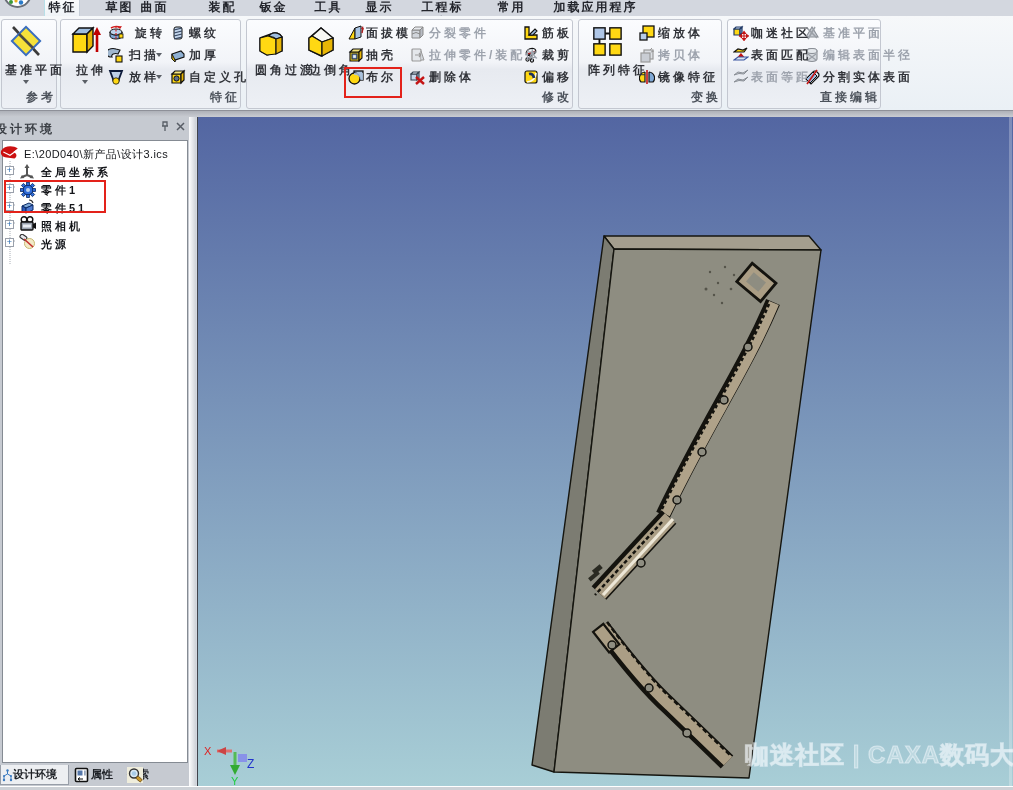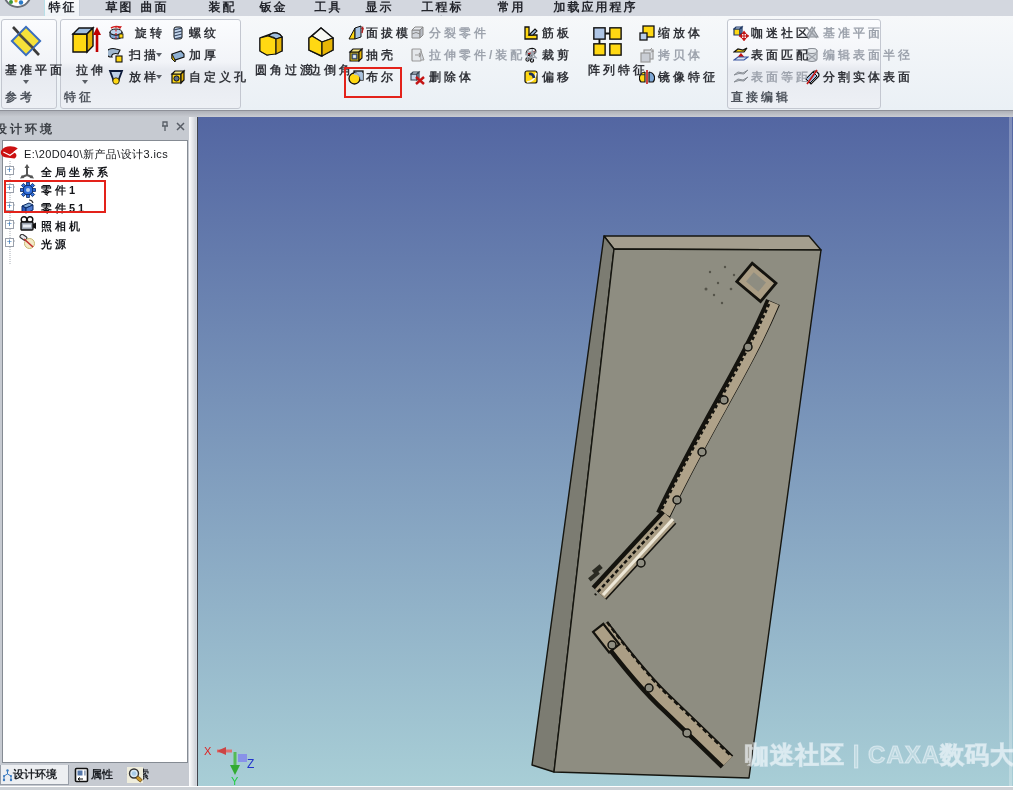--- a/index.html
+++ b/index.html
@@ -2,21 +2,21 @@
 <html><head><meta charset="utf-8"><style>
 *{margin:0;padding:0;box-sizing:border-box}
 html,body{width:1013px;height:790px;overflow:hidden;font-family:"Liberation Sans",sans-serif;background:#D3D7DF;position:relative}
 .abs{position:absolute}
 #tabrow{position:absolute;left:0;top:0;width:1013px;height:16px;background:#D3D7DF}
 .tab{font-weight:bold;position:absolute;top:0;height:16px;line-height:15px;font-size:12px;color:#23252c;text-align:center;letter-spacing:2px;text-indent:2px}
 #seltab{position:absolute;left:44px;top:0;width:36px;height:16px;background:linear-gradient(#FAFCFD,#EFF3F7);border-left:1px solid #b7e0e8;border-right:1px solid #c6ced8}
 #appbtn{position:absolute;left:3px;top:-22px;width:29px;height:30px;background:#fff;border:2px solid #6a6f78;border-radius:50%}
 #ribbon{position:absolute;left:0;top:16px;width:1013px;height:94px;background:linear-gradient(#F6F8FA,#EAF0F5)}
 .grp{position:absolute;top:3px;height:90px;background:linear-gradient(180deg,#FBFCFE 0%,#F2F4F8 48%,#E7EAF0 56%,#EDF0F5 100%);border:1px solid #C3C7D0;border-radius:3px}
-.glabel{font-weight:bold;position:absolute;bottom:2px;font-size:12px;color:#4C525B;width:100%;text-align:left;letter-spacing:3px;text-indent:3px}
+.glabel{font-weight:bold;position:absolute;bottom:2px;font-size:12px;color:#4C525B;width:100%;text-align:right;letter-spacing:3px;text-indent:3px}
 .bigtxt{font-weight:bold;position:absolute;font-size:12px;color:#32343A;text-align:center;white-space:nowrap;letter-spacing:3px;text-indent:3px}
 .st{font-weight:bold;position:absolute;font-size:12px;color:#32343A;white-space:nowrap;line-height:16px;letter-spacing:3px}
 .gray{color:#9DA3AD}
 .drop{position:absolute;width:0;height:0;border-left:3px solid transparent;border-right:3px solid transparent;border-top:4px solid #5a5f66}
 .ic{position:absolute;width:16px;height:16px}
 .bigic{position:absolute;width:32px;height:32px}
 #redbox1{position:absolute;left:344px;top:51px;width:58px;height:31px;border:2px solid #E3221A}
 #divider{position:absolute;left:0;top:110px;width:1013px;height:7px;background:linear-gradient(#aeb1b8,#C9CCD2);border-top:1px solid #8E9098}
 #leftpanel{position:absolute;left:0;top:117px;width:196px;height:669px;background:#C6CAD1}
 #ptitle{font-weight:bold;position:absolute;left:-5px;top:4px;font-size:12px;color:#3A3E44;letter-spacing:3px}
@@ -47,20 +47,26 @@
  <div class="tab" style="left:414px;width:55px">工程标注</div>
  <div class="tab" style="left:495px;width:31px">常用</div>
  <div class="tab" style="left:551px;width:87px">加载应用程序</div>
 </div>
 <div id="ribbon">
  <div class="grp" style="left:1px;width:56px">
       <div class="glabel">参考</div>
     </div>
  <div class="grp" style="left:60px;width:181px">
       <div class="glabel">特征</div>
+    </div>
+ <div class="grp" style="left:246px;width:327px">
+      <div class="glabel">修改</div>
+    </div>
+ <div class="grp" style="left:578px;width:144px">
+      <div class="glabel">变换</div>
     </div>
  <div class="grp" style="left:727px;width:154px">
       <div class="glabel">直接编辑</div>
     </div>
 
  <svg class="bigic" style="left:8px;top:7px;width:36px;height:36px" viewBox="0 0 36 36">
   <line x1="5" y1="4" x2="31" y2="32" stroke="#3b3b3b" stroke-width="2.6"></line>
   <rect x="8" y="8" width="20" height="20" transform="rotate(45 18 18)" fill="#F5E13A" stroke="#3A6EC0" stroke-width="2"></rect>
   <line x1="11" y1="11" x2="25" y2="25" stroke="#4a4a44" stroke-width="2.6"></line>
  </svg>

